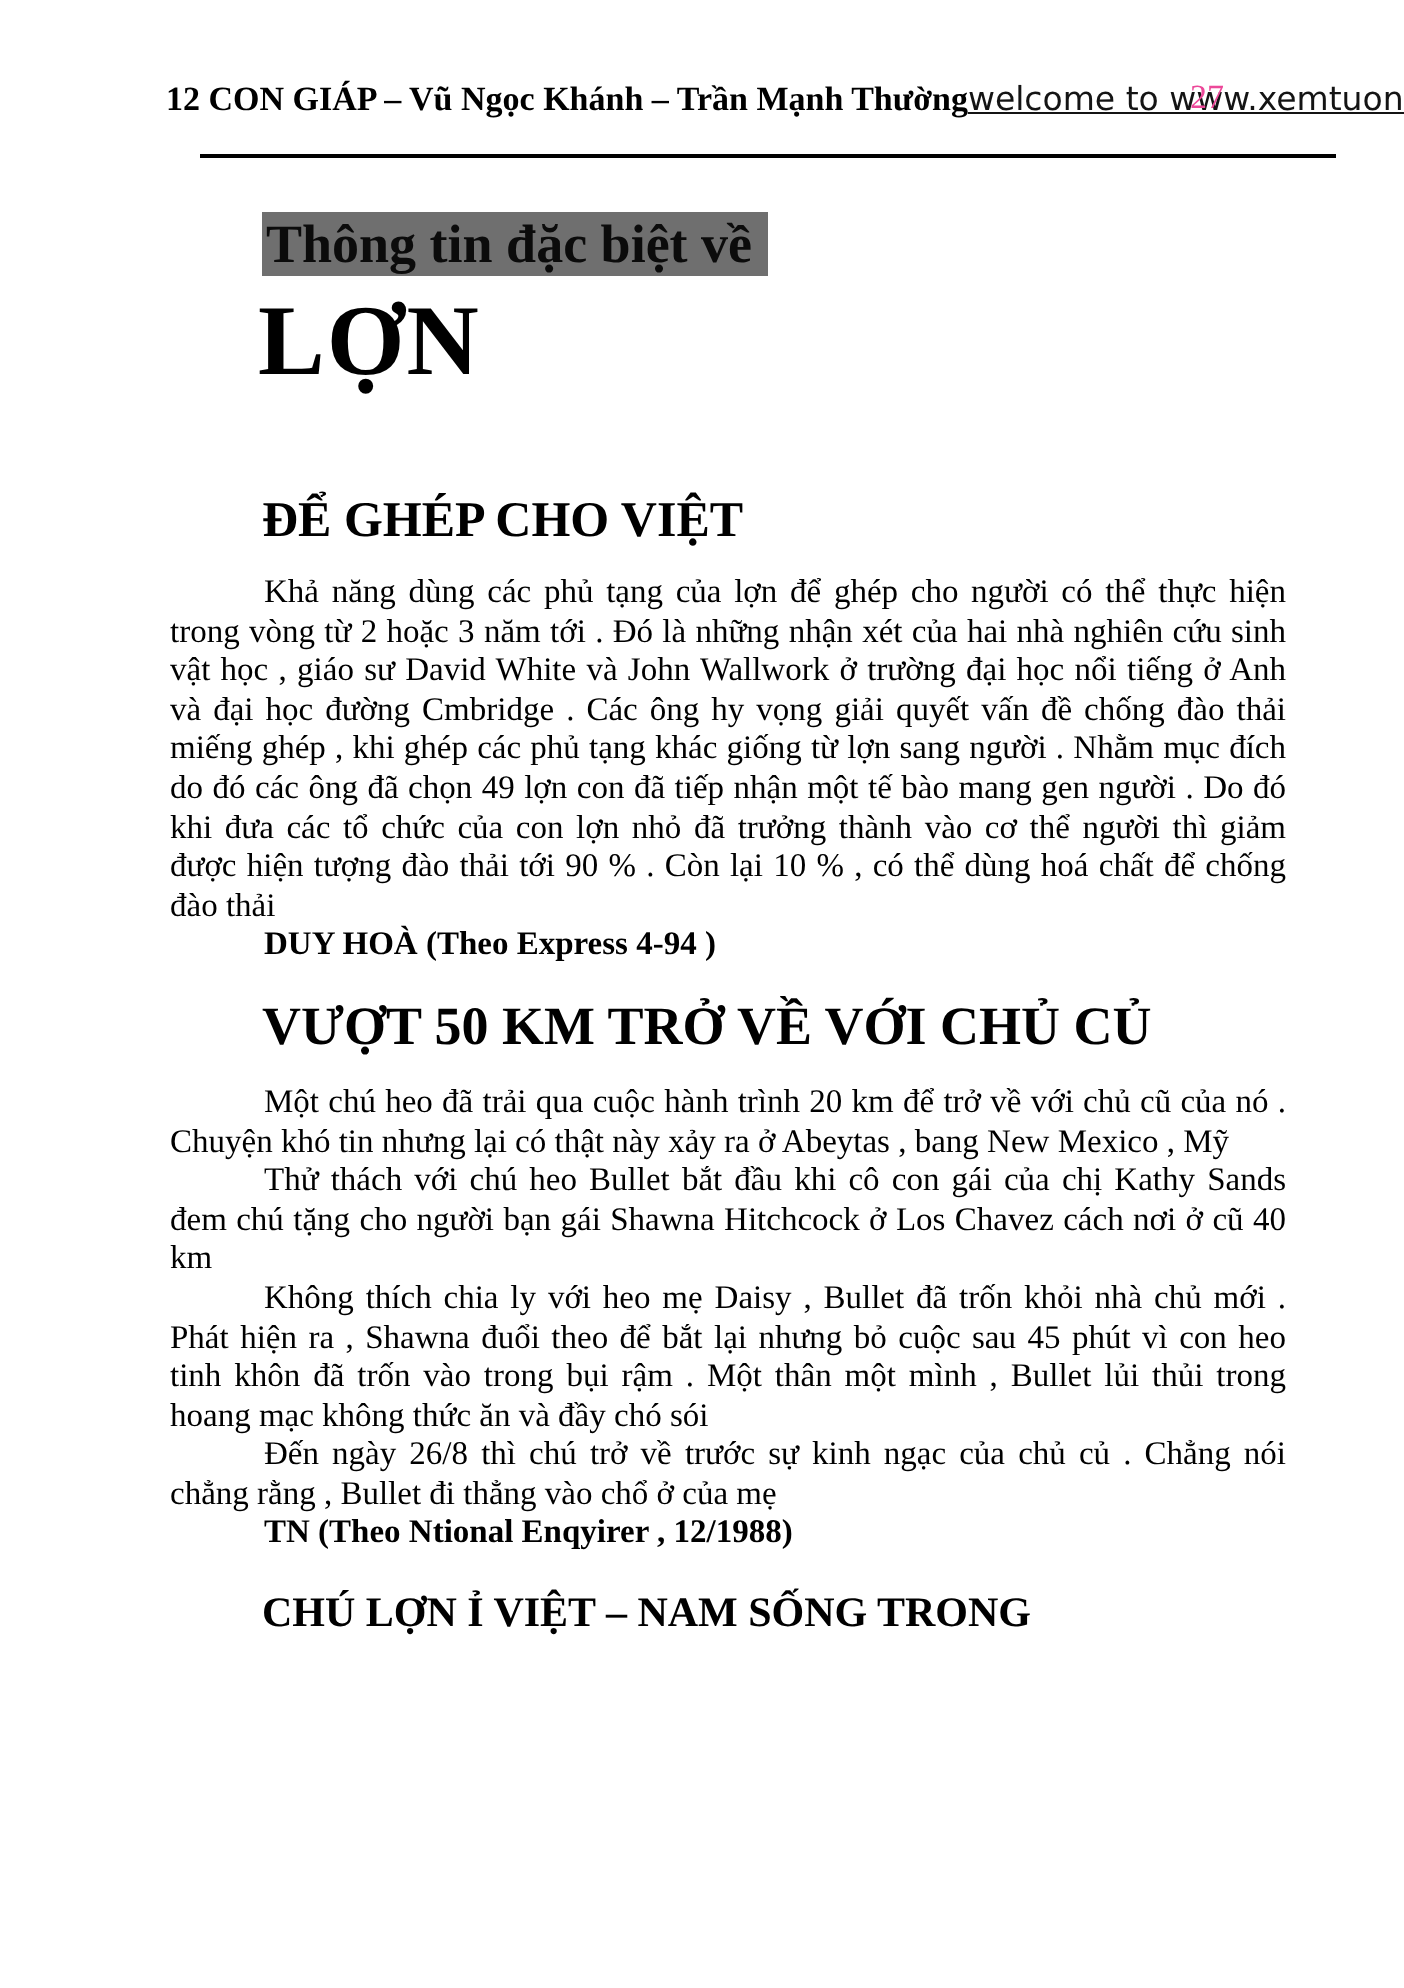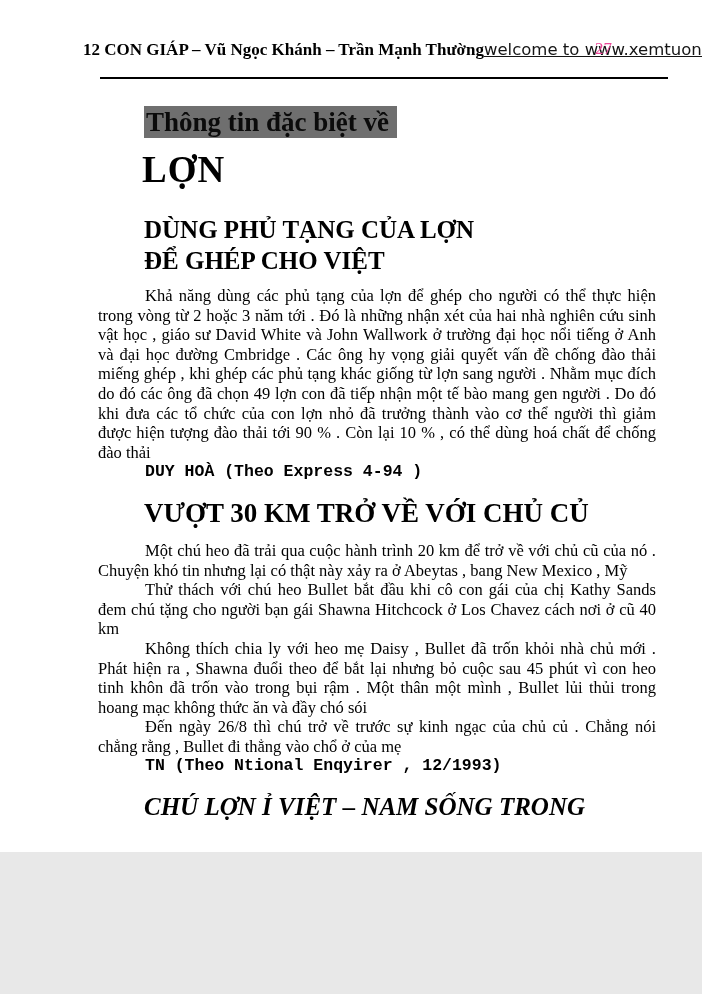--- a/index.html
+++ b/index.html
@@ -1,18 +1,18 @@
 <!DOCTYPE html>
 <html lang="vi"><head>
 <meta charset="utf-8">
 <style>
   html,body{margin:0;padding:0;background:#e8e8e8;}
   .page{
     position:relative;
-    width:702px;height:852px;
+    width:702px;height:994px;
     margin:0 auto;
     background:#ffffff;
     color:#000;
     font-family:"Liberation Serif", serif;
     overflow:hidden;
   }
   
   .page-header{
     position:absolute;top:40px;left:83px;width:614px;
     display:flex;justify-content:space-between;align-items:flex-start;
@@ -31,59 +31,58 @@
     position:absolute;left:111px;top:-1px;
     font-family:"Liberation Serif", serif;
     font-size:17px;font-weight:normal;color:#ec4899;
     text-decoration:none;
   }
   .header-rule{
     position:absolute;top:77px;left:100px;width:568px;height:2px;background:#000;
   }
   
   .content{
-    position:absolute;top:106px;left:98px;width:558px;
+    position:absolute;top:106px;left:85px;width:558px;
   }
   .kicker{
     display:inline-block;
     margin-left:46px;
     background:#6f6f6f;
     color:#0b0b0b;
     font-weight:bold;
     font-size:27px;line-height:32px;
     padding:0 8px 0 2px;
   }
   .big-title{
     margin:4px 0 0 44px;
-    font-size:37px;line-height:56px;font-weight:bold;
+    font-size:50px;line-height:56px;font-weight:bold;
     letter-spacing:1px;
   }
   .article-heading{
     margin:16px 0 0 46px;
     font-size:25px;line-height:31px;font-weight:bold;
   }
   .article-heading.single{
     font-size:27px;line-height:34px;margin-top:14px;
   }
   .article-heading.last{
-    font-size:25px;line-height:31px;margin-top:15px;font-style:italic;
+    font-size:21px;line-height:31px;margin-top:15px;
   }
   .body-text p{
     margin:0;
     font-size:16.5px;line-height:19.6px;
     text-align:justify;
     text-indent:47px;
   }
   .body-text p.first{margin-top:10px;}
   .byline{
     margin:0;
     font-size:16.5px;line-height:19.6px;
     font-weight:bold;
     text-indent:47px;
-    font-family:Liberation Mono, monospace;
   }
   .a2-first{margin-top:11px !important;}
 </style>
 </head>
 <body>
 
 <div class="page">
 
   <div class="page-header">
     <span class="header-left">12 CON GIÁP – Vũ Ngọc Khánh – Trần Mạnh Thường</span>
@@ -92,35 +91,35 @@
 
   <div class="header-rule"></div>
 
   <div class="content">
 
     <div class="kicker">Thông tin đặc biệt về</div>
 
     <div class="big-title">LỢN</div>
 
     <div class="article-heading">
-      <span>DÙNG PHỦ TẠNG CỦA LỢN</span><br>
+      <br>
       <span>ĐỂ GHÉP CHO VIỆT</span>
     </div>
 
     <div class="body-text">
       <p class="first">Khả năng dùng các phủ tạng của lợn để ghép cho người có thể thực hiện trong vòng từ 2 hoặc 3 năm tới . Đó là những nhận xét của hai nhà nghiên cứu sinh vật học , giáo sư David White và John  Wallwork ở trường đại học nổi tiếng ở Anh và đại học đường Cmbridge . Các ông hy vọng giải quyết vấn đề chống đào thải miếng ghép , khi ghép các phủ tạng khác giống từ lợn sang người . Nhằm mục đích do đó các ông đã chọn 49 lợn con đã tiếp nhận một tế bào mang gen người . Do đó khi đưa các tổ chức của con lợn nhỏ đã trưởng thành vào cơ thể người thì giảm được hiện tượng đào thải tới 90 % . Còn lại 10 % , có thể dùng hoá chất để chống đào thải</p>
       <p class="byline">DUY HOÀ  (Theo Express 4-94 )</p>
     </div>
 
-    <div class="article-heading single">VƯỢT 30 KM TRỞ VỀ VỚI CHỦ CỦ</div>
+    <div class="article-heading single">VƯỢT 50 KM TRỞ VỀ VỚI CHỦ CỦ</div>
 
     <div class="body-text">
       <p class="a2-first">Một chú heo đã trải qua cuộc hành trình 20 km để trở về với chủ cũ của nó . Chuyện khó tin nhưng lại có thật này xảy ra ở Abeytas , bang New Mexico , Mỹ</p>
       <p>Thử thách với chú heo Bullet bắt đầu khi cô con gái của chị Kathy Sands đem chú tặng cho người bạn gái Shawna Hitchcock ở Los Chavez cách nơi ở cũ 40 km</p>
       <p>Không thích chia ly với heo mẹ Daisy , Bullet đã trốn khỏi nhà chủ mới . Phát hiện ra , Shawna đuổi theo để bắt lại nhưng bỏ cuộc sau 45 phút vì con heo tinh khôn đã trốn vào trong bụi rậm . Một thân một mình , Bullet lủi thủi trong hoang mạc không thức ăn và đầy chó sói</p>
       <p>Đến ngày 26/8 thì chú trở về  trước sự kinh ngạc của chủ củ . Chẳng nói chẳng rằng , Bullet đi thẳng vào chổ ở của mẹ</p>
-      <p class="byline">TN (Theo Ntional Enqyirer , 12/1993)</p>
+      <p class="byline">TN (Theo Ntional Enqyirer , 12/1988)</p>
     </div>
 
     <div class="article-heading last">CHÚ LỢN Ỉ VIỆT – NAM SỐNG TRONG</div>
 
   </div>
 </div>
 
 </body></html>

